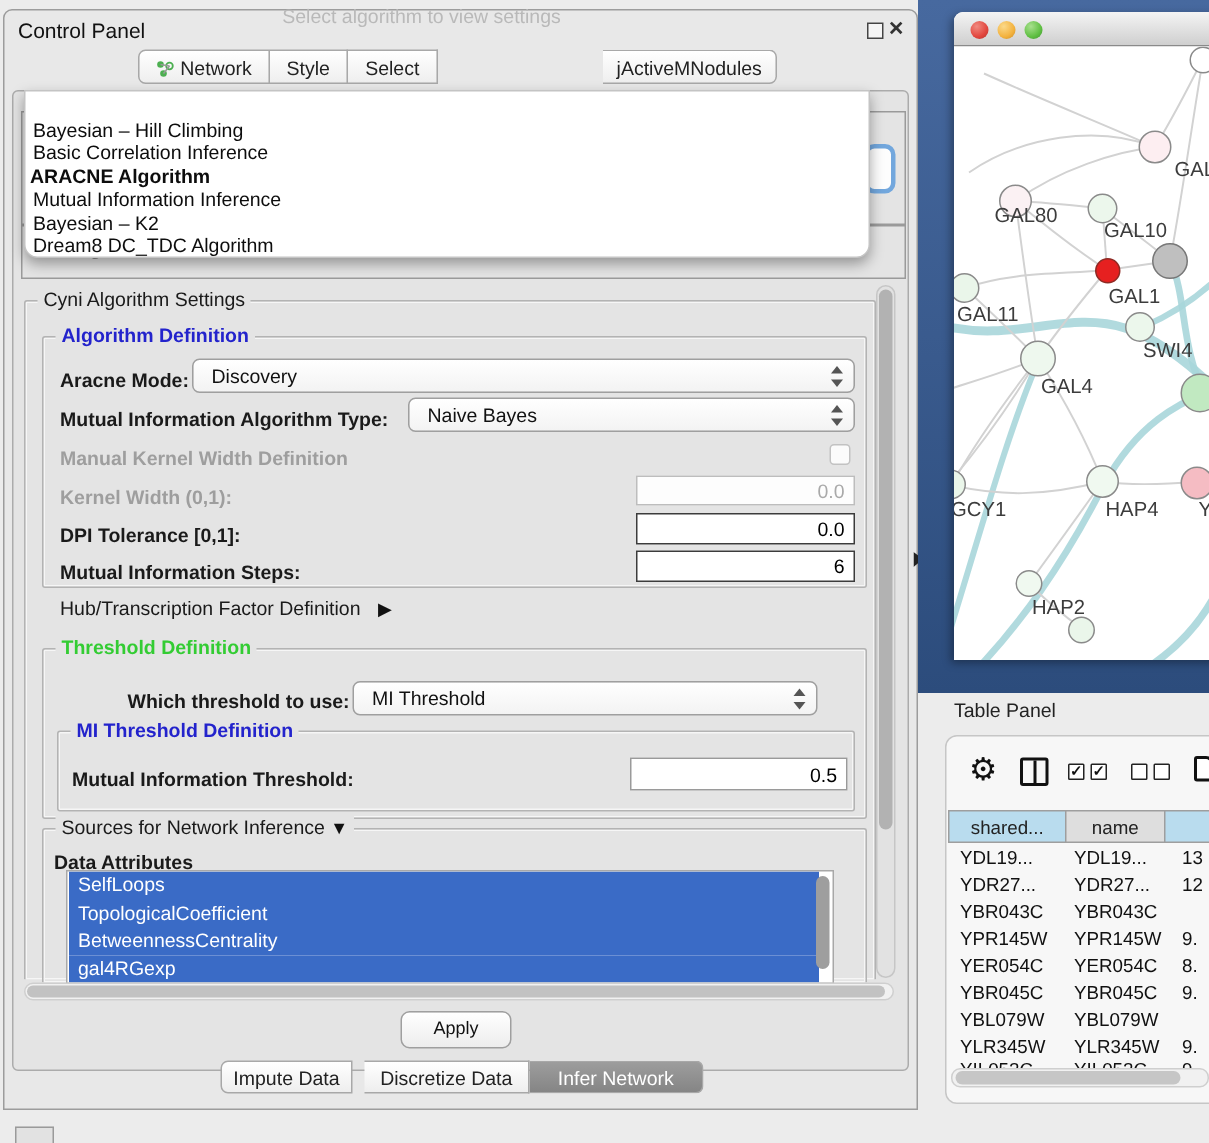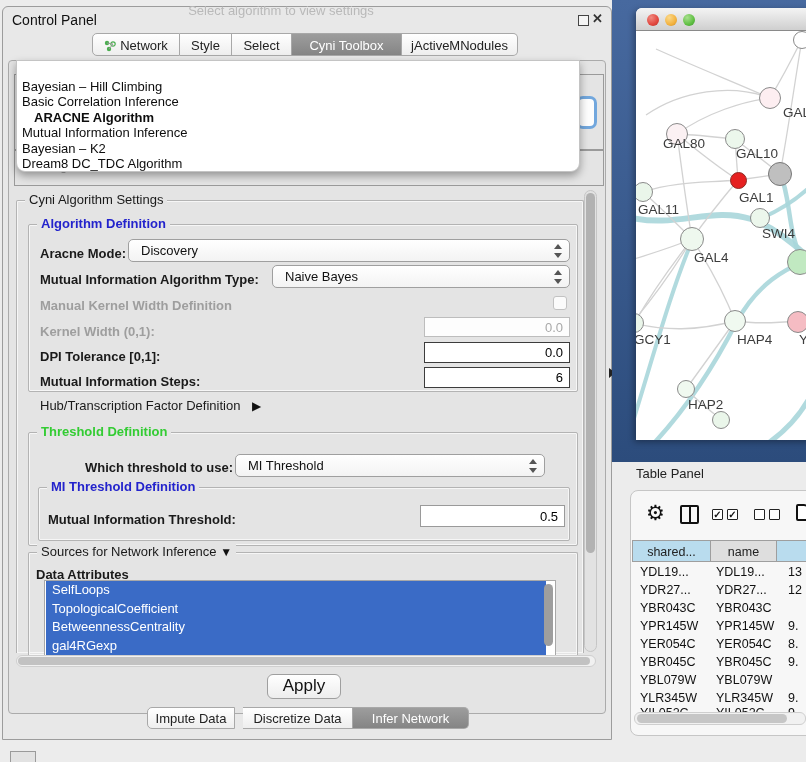--- a/index.html
+++ b/index.html
@@ -56,21 +56,21 @@
   .field.dark{border:1px solid #3c3c3c;}
   .field.dis{border:1px solid #bdbdbd;color:#a9a9a9;background:#fdfdfd;}
   .checkbox{width:14px;height:14px;border:1px solid #c2c2c2;border-radius:3px;background:#fbfbfb;box-sizing:border-box;}
   .tri{font-size:12px;color:#111;}
   
   .listbox{left:44px;top:580px;width:510px;height:74px;background:#ffffff;border:1px solid #a8a8a8;overflow:hidden;}
   .list-item{position:absolute;left:1px;width:494px;height:18.5px;line-height:18.5px;padding-left:6px;
     background:#3a6bc6;color:#ffffff;}
   
   .btn{background:linear-gradient(#ffffff,#ededed);border:1px solid #9f9f9f;border-radius:6px;
-    text-align:center;line-height:21px;font-size:17px;color:#111;}
+    text-align:center;line-height:21px;font-size:12px;color:#111;}
   
   
   .desktop{left:612px;top:0;width:194px;height:462px;background:linear-gradient(180deg,#47699f,#2c4c7c);}
   .net-window{left:636px;top:8px;width:176px;height:432px;background:#ffffff;border-radius:6px 0 0 0;
     box-shadow:-2px 2px 6px rgba(0,0,0,.35);}
   .net-titlebar{left:0;top:0;width:100%;height:23px;background:linear-gradient(#f4f4f4,#cfcfcf);
     border-bottom:1px solid #8a8a8a;border-radius:6px 0 0 0;box-sizing:border-box;}
   .tl{top:6px;width:12px;height:12px;border-radius:50%;box-sizing:border-box;}
   .net-canvas{left:0;top:23px;width:176px;height:409px;overflow:hidden;}
   .node{border:1px solid #8a8a8a;border-radius:50%;box-sizing:border-box;}
@@ -103,35 +103,34 @@
     <span class="net-ico"><svg width="12" height="12">
           <circle cx="3" cy="3" r="2.2" fill="#4caf50"></circle>
           <circle cx="9" cy="4" r="2.2" fill="none" stroke="#4caf50" stroke-width="1.2"></circle>
           <circle cx="5" cy="9" r="2.2" fill="#4caf50"></circle>
           <line x1="3" y1="3" x2="9" y2="4" stroke="#999" stroke-width="1"></line>
           <line x1="5" y1="9" x2="9" y2="4" stroke="#999" stroke-width="1"></line>
         </svg></span><span>Network</span>
   </div>
   <div class="abs tab" style="left:180px;width:52px;"><span>Style</span></div>
   <div class="abs tab" style="left:232px;width:60px;"><span>Select</span></div>
-  <div class="abs tab selected" style="left:292px;width:110px;"><span>Cyni Toolbox</span></div>
   <div class="abs tab last" style="left:402px;width:116px;"><span>jActiveMNodules</span></div>
 
   <div class="abs content"></div>
 
   <div class="abs ghost-group" style="left:14px;top:74px;width:588px;height:74px;"></div>
   <div class="abs ghost-group" style="left:14px;top:150px;width:588px;height:34px;"></div>
   <div class="abs ghost-combo-text">gal-filtered.sif default node</div>
   <div class="abs ghost-stepper"></div>
 
   <div class="abs dropdown"></div>
   <div class="abs dd-prompt" style="z-index:11;">Select algorithm to view settings</div>
   <div class="abs dd-item" style="top:79px;left:20px;z-index:11;">Bayesian – Hill Climbing</div>
   <div class="abs dd-item" style="top:94.4px;left:20px;z-index:11;">Basic Correlation Inference</div>
-  <div class="abs dd-item sel" style="top:109.8px;left:32px;z-index:11;">ARACNE Algorithm</div>
+  <div class="abs dd-item sel" style="top:109.8px;left:18px;z-index:11;">ARACNE Algorithm</div>
   <div class="abs dd-item" style="top:125.2px;left:20px;z-index:11;">Mutual Information Inference</div>
   <div class="abs dd-item" style="top:140.6px;left:20px;z-index:11;">Bayesian – K2</div>
   <div class="abs dd-item" style="top:156px;left:20px;z-index:11;">Dream8 DC_TDC Algorithm</div>
 
   <div class="abs sb-track-v"></div>
   <div class="abs sb-thumb" style="left:586px;top:193px;width:9px;height:360px;"></div>
 
   <div class="abs group noclose" style="left:16px;top:200px;width:566px;height:452px;background:transparent;">
     <span class="gtitle">Cyni Algorithm Settings</span>
   </div>

